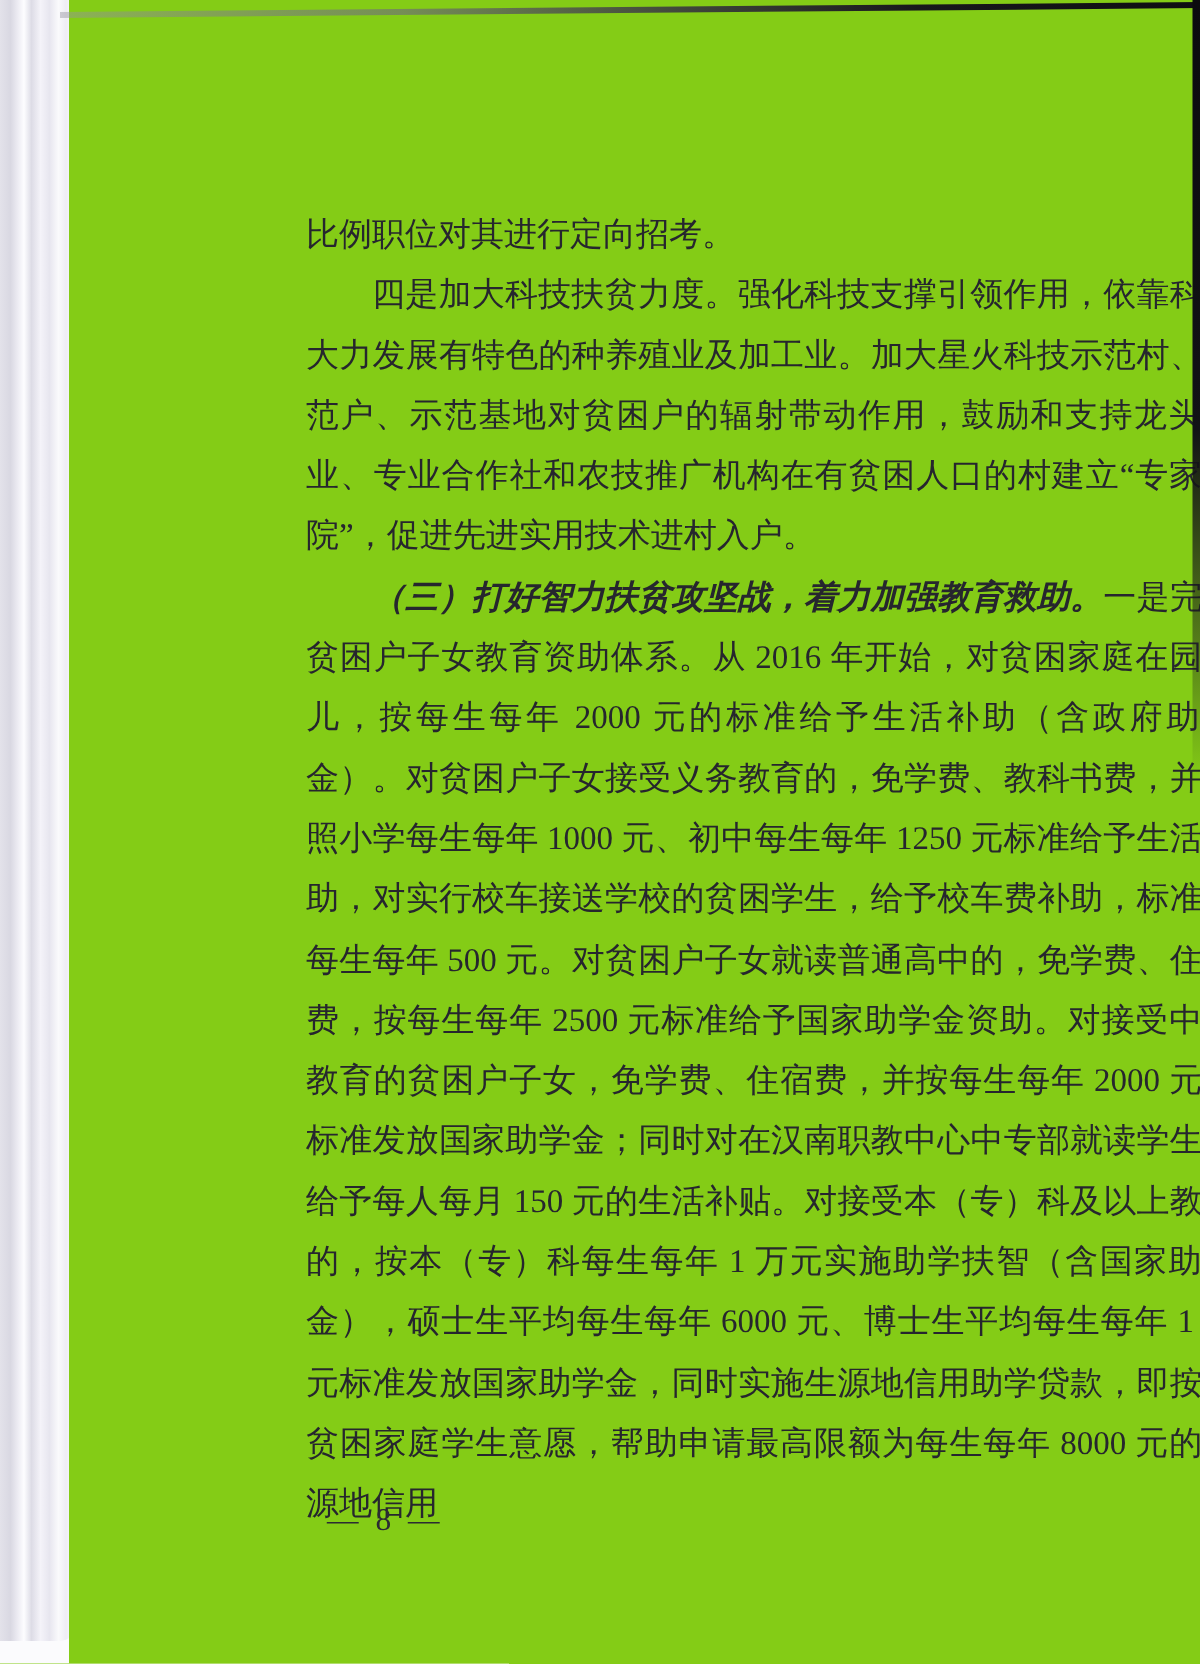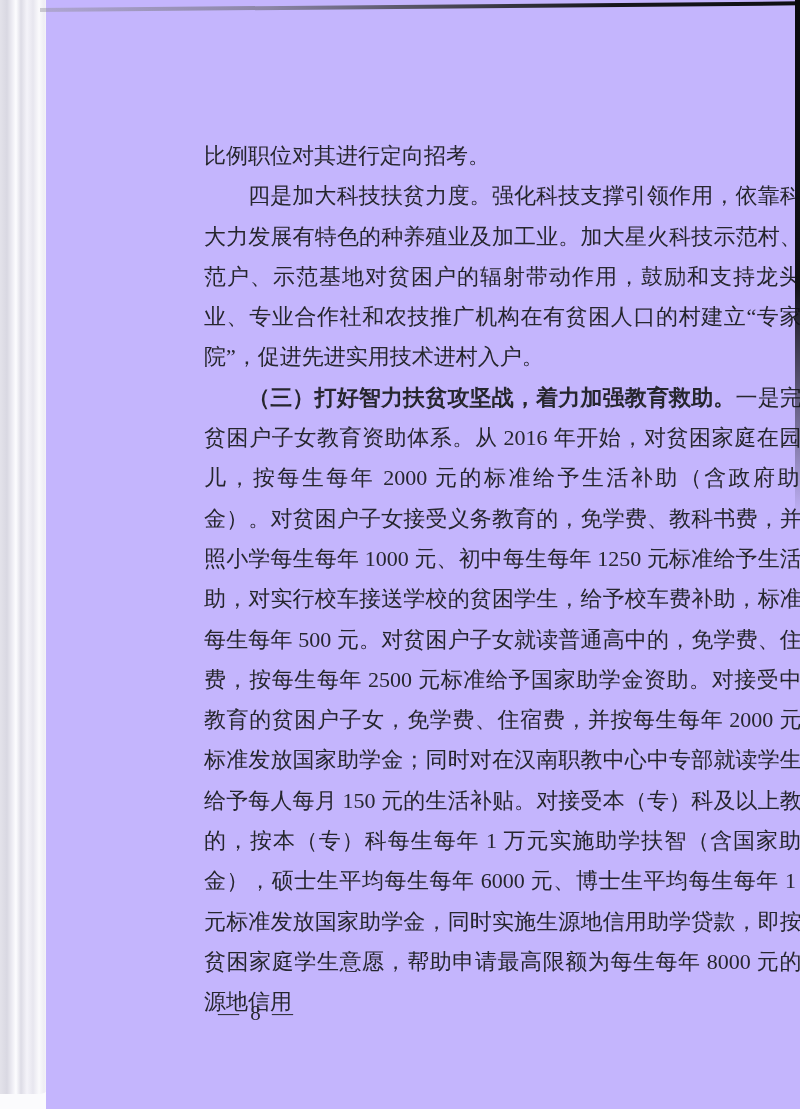--- a/index.html
+++ b/index.html
@@ -7,21 +7,21 @@
     width: 800px; height: 1109px;
     position: relative;
     background: #fbfbfd;
     overflow: hidden;
     font-family: "Liberation Serif", "DejaVu Serif", serif;
   }
   
   .page {
     position: absolute; left: 46px; top: 0;
     width: 754px; height: 1109px;
-    background: #c4b5fd;
+    background: #84cc16;
   }
   
   .left-band {
     position: absolute; left: 0; top: 0;
     width: 50px; height: 1094px;
     background: linear-gradient(90deg,
       #e3e2ea 0%, #d9d8e2 14%, #edecf3 24%, #fdfdff 32%,
       #dddce6 42%, #f4f3f9 54%, #e7e6ef 66%, #fafafc 78%,
       #eeedf4 88%, #ffffff 100%);
     border-bottom-right-radius: 10px;
@@ -48,21 +48,21 @@
     position: absolute; left: 158px; top: 136px;
     width: 620px;
     color: #26262e;
     font-size: 22px;
     line-height: 40.3px;
     text-align: justify;
     word-break: break-all;
   }
   .content p { margin: 0; text-indent: 2em; }
   .content p.cont { text-indent: 0; }
-  .lead { font-weight: bold; }
+  .lead { font-weight: bold; font-style: italic; }
   .page-num {
     position: absolute; left: 172px; top: 1001px;
     font-size: 21px; color: #2b2b33;
     letter-spacing: 3px;
   }
 </style>
 </head>
 <body>
 
 <div class="left-band"></div>

